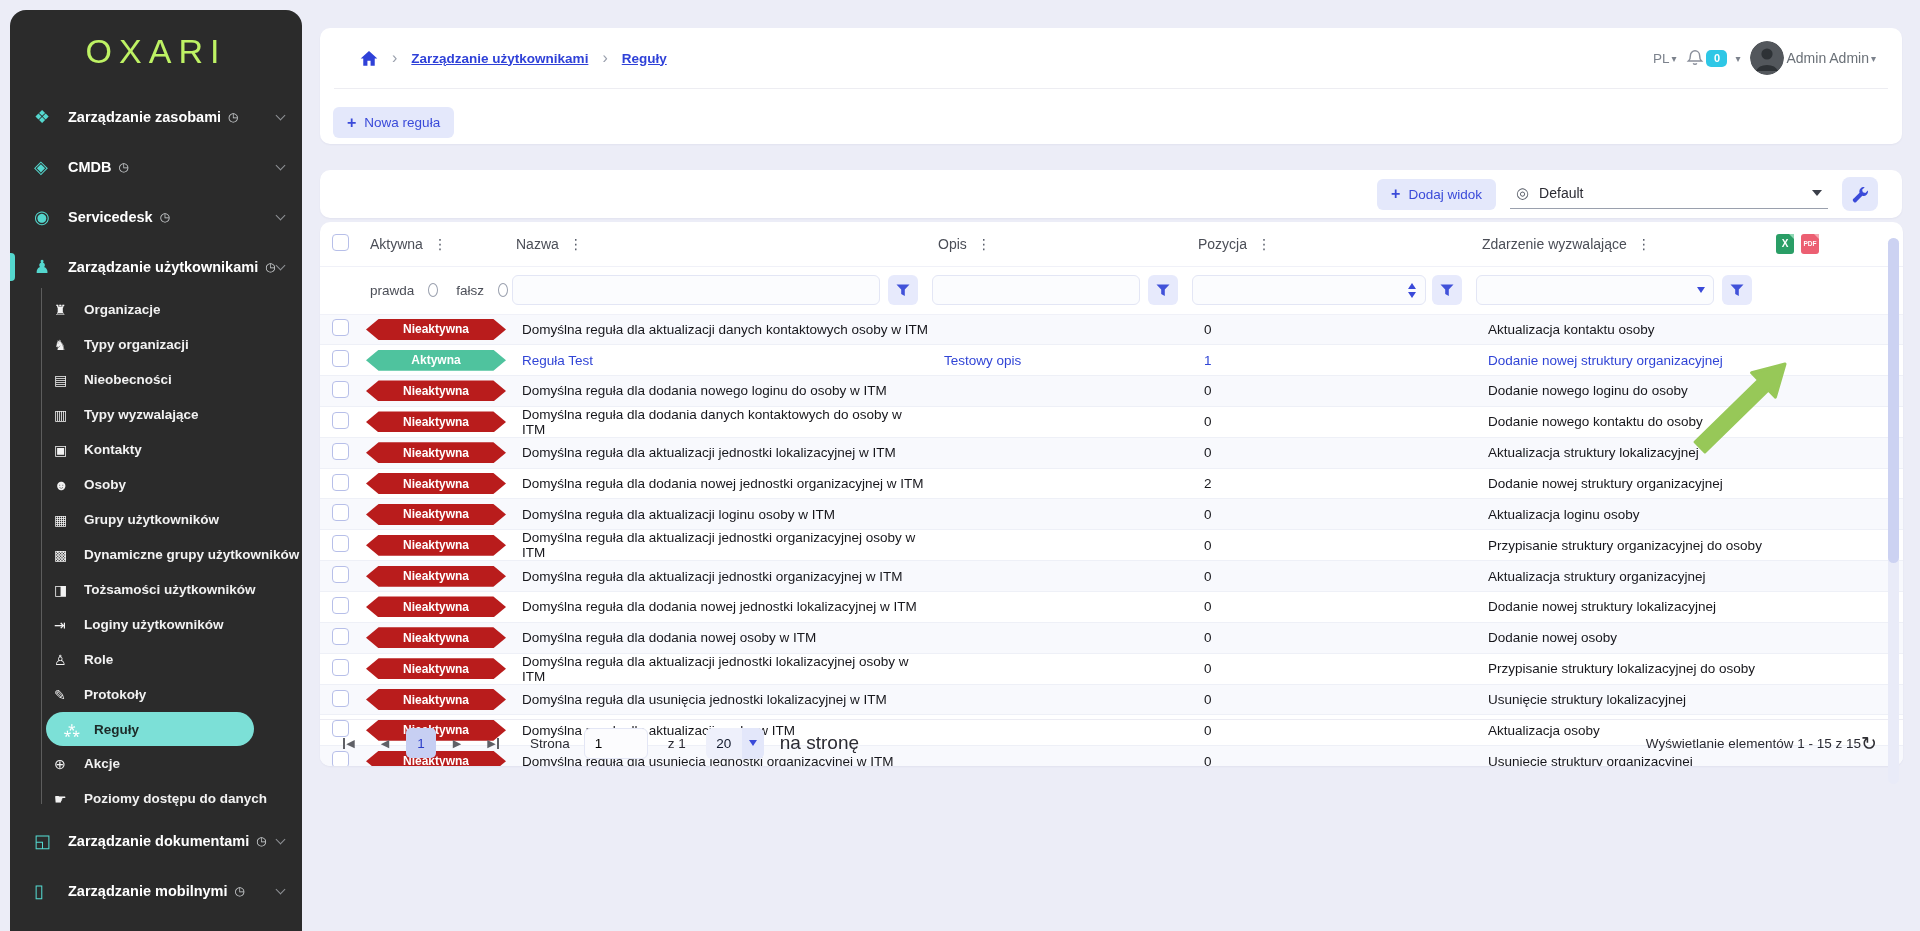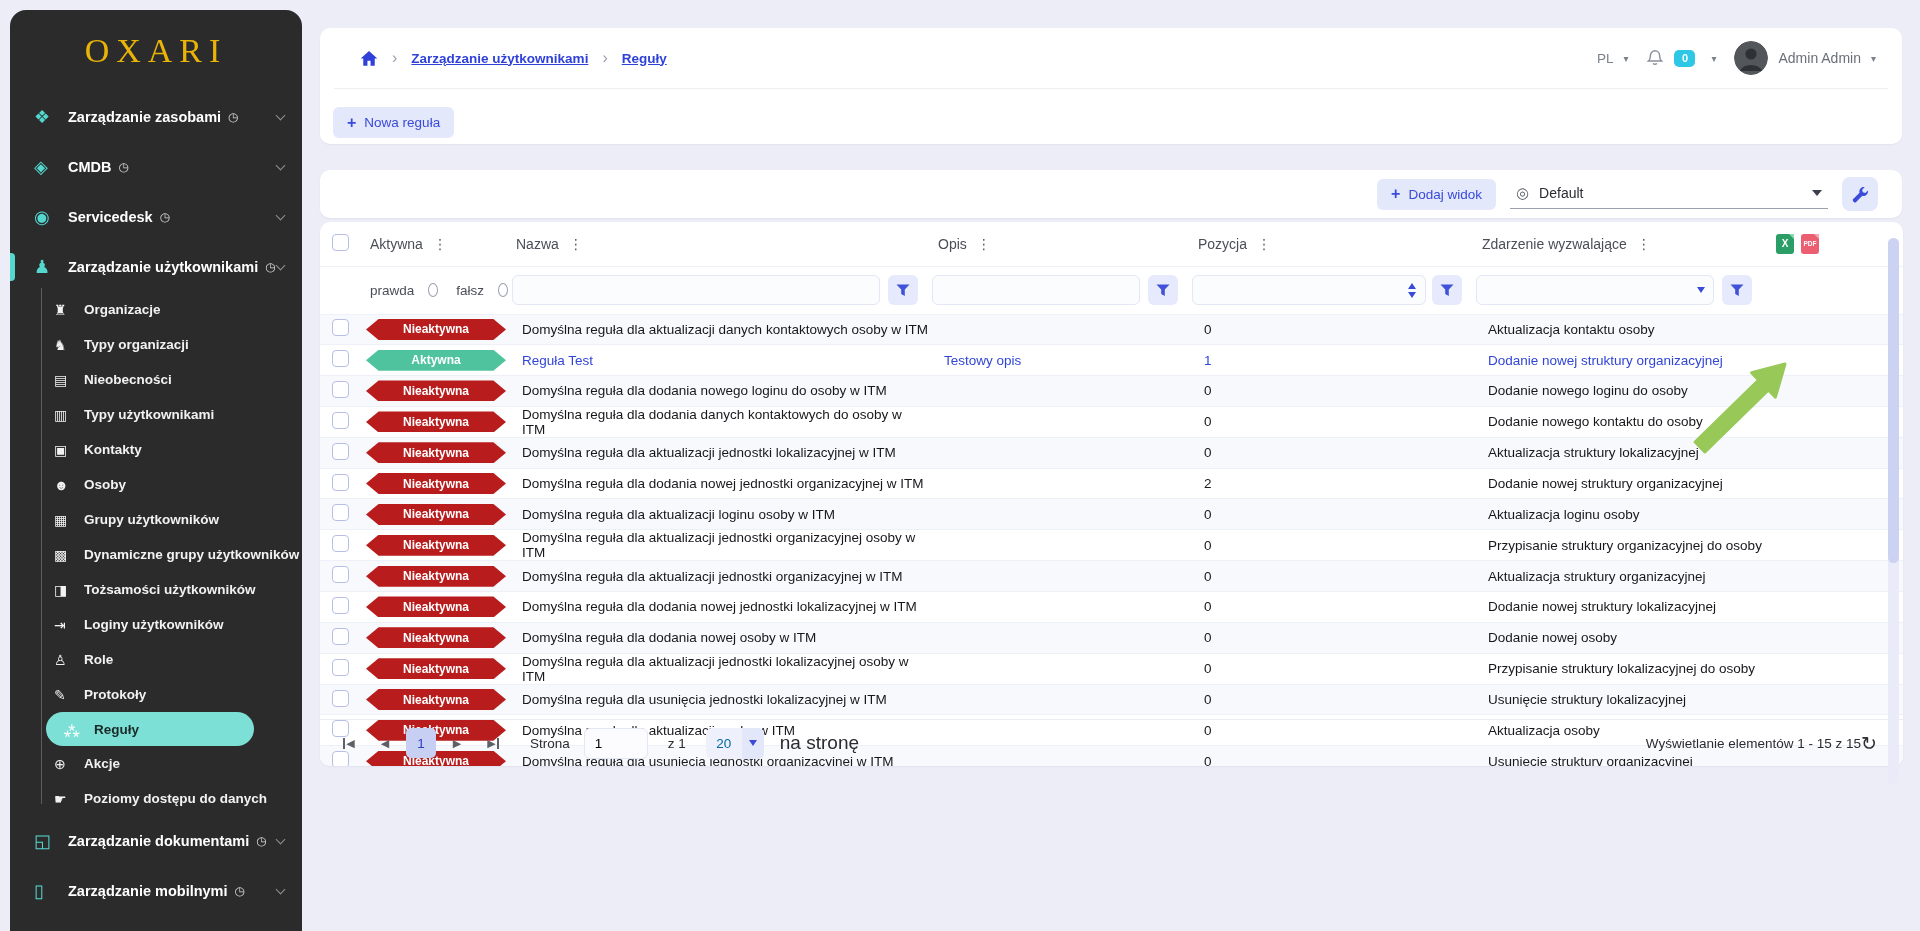--- a/index.html
+++ b/index.html
@@ -3,21 +3,21 @@
 <meta charset="utf-8">
 <style>
   * { margin:0; padding:0; box-sizing:border-box; }
   html,body { width:1920px; height:931px; overflow:hidden; }
   body { background:#ecedf7; font-family:"Liberation Sans", sans-serif; font-size:14px; color:#1d1d22; position:relative; }
 
   
   .sidebar { position:absolute; left:10px; top:10px; width:292px; height:940px;
              background:#2b2b2b; border-radius:16px; overflow:hidden; z-index:2; }
   .logo { height:82px; display:flex; align-items:center; justify-content:center;
-          color:#eab308; font-size:34px; letter-spacing:7px; font-weight:400;font-family:Liberation Serif, serif; }
+          color:#bef264; font-size:34px; letter-spacing:7px; font-weight:400; }
   .side-top { position:relative; height:50px; display:flex; align-items:center; padding-left:24px; cursor:pointer; }
   .side-top .s-icon { width:34px; color:#54d7ce; font-size:18px; flex:0 0 34px; }
   .side-top .s-label { color:#fff; font-weight:700; font-size:14.5px; }
   .gauge { color:#cfd2d4; font-size:12px; margin-left:7px; }
   .chev { position:absolute; right:18px; top:50%; width:7px; height:7px; margin-top:-5px;
           border-right:1.6px solid #8f9296; border-bottom:1.6px solid #8f9296; transform:rotate(45deg); }
   .side-top.parent-active::before { content:""; position:absolute; left:0; top:11px; width:5px; height:28px;
           background:#54d7ce; border-radius:0 4px 4px 0; }
   .submenu { position:relative; }
   .submenu::before { content:""; position:absolute; left:31px; top:-4px; bottom:12px; width:1px; background:#5d5d5d; }
@@ -32,21 +32,21 @@
   .main { position:absolute; left:320px; top:0; width:1582px; height:931px; }
   .card { position:absolute; background:#fff; border-radius:10px; box-shadow:0 1px 2px rgba(40,40,90,.05); }
 
   
   .card-bc { left:0; top:28px; width:1582px; height:116px; }
   .bc-row { height:60px; display:flex; align-items:center; padding:0 26px 0 40px; }
   .breadcrumb { display:flex; align-items:center; gap:14px; }
   .bc-sep { color:#9aa0ad; font-size:16px; }
   .bc-link { color:#2f41d8; font-weight:700; font-size:13.5px; text-decoration:underline; cursor:pointer; }
   .bc-divider { height:1px; background:#ededf2; margin:0 14px; }
-  .hdr-right { margin-left:auto; display:flex; align-items:center; gap:10px; }
+  .hdr-right { margin-left:auto; display:flex; align-items:center; gap:2px; }
   .hdr-lang { color:#7c828c; font-size:13.5px; }
   .tri { color:#7c828c; font-size:10px; }
   .notif-badge { background:#2ec7e6; color:#fff; font-size:11px; font-weight:700; border-radius:5px;
                  min-width:21px; height:17px; display:flex; align-items:center; justify-content:center; }
   .avatar { width:34px; height:34px; border-radius:50%; overflow:hidden; }
   .hdr-user { color:#6a7077; font-size:14px; }
   .btn { display:inline-flex; align-items:center; gap:8px; background:#e4e8fb; color:#3a4ad9;
          border:none; border-radius:6px; height:31px; padding:0 14px; font-size:13.5px; font-weight:400;
          font-family:inherit; cursor:pointer; }
   .btn .plus { font-size:16px; font-weight:700; }
@@ -116,21 +116,21 @@
   .pg-btn { width:30px; height:30px; display:flex; align-items:center; justify-content:center; gap:1px;
             background:transparent; border:none; cursor:pointer; color:#5f6066; font-size:11px; }
   .pg-bar { width:2px; height:11px; background:#5f6066; }
   .pg-cur { width:30px; height:30px; background:#c7cff3; border-radius:5px; color:#2c3ec9; font-size:13.5px;
             display:flex; align-items:center; justify-content:center; cursor:pointer; }
   .pg-label { margin:0 8px 0 16px; font-size:13.5px; color:#2b2b33; }
   .pg-input { width:64px; height:31px; border:1px solid #e3e6f5; border-radius:6px; background:#fcfcfe;
               font-family:inherit; font-size:13.5px; padding:0 10px; }
   .pg-of { margin:0 14px; font-size:13.5px; color:#2b2b33; }
   .pg-size { width:58px; height:31px; background:#eef0fb; border-radius:6px; display:flex; align-items:center; cursor:pointer; overflow:hidden; }
-  .pg-size .val { flex:1; text-align:center; font-size:13.5px; color:#0369a1; }
+  .pg-size .val { flex:1; text-align:center; font-size:13.5px; color:#0f172a; }
   .pg-size .arr { width:22px; height:31px; background:#e3e7fa; display:flex; align-items:center; justify-content:center; }
   .pg-size .arr i { width:0; height:0; border-left:4.5px solid transparent; border-right:4.5px solid transparent; border-top:6px solid #3a4ad9; }
   .pg-per { margin-left:10px; font-size:19px; color:#2b2b33; }
   .pg-summary { margin-left:auto; font-size:13.5px; color:#2b2b33; display:flex; align-items:center; }
   .refresh { font-size:19px; color:#2e2e33; cursor:pointer; }
 
   .arrow-overlay { position:absolute; left:1660px; top:342px; z-index:6; pointer-events:none; }
 </style>
 </head>
 <body>
@@ -170,21 +170,21 @@
         <div class="side-sub">
     <span class="s-icon">♞</span>
     <span class="s-label">Typy organizacji</span>
   </div>
         <div class="side-sub">
     <span class="s-icon">▤</span>
     <span class="s-label">Nieobecności</span>
   </div>
         <div class="side-sub">
     <span class="s-icon">▥</span>
-    <span class="s-label">Typy użytkownikami</span>
+    <span class="s-label">Typy wyzwalające</span>
   </div>
         <div class="side-sub">
     <span class="s-icon">▣</span>
     <span class="s-label">Kontakty</span>
   </div>
         <div class="side-sub">
     <span class="s-icon">☻</span>
     <span class="s-label">Osoby</span>
   </div>
         <div class="side-sub">

